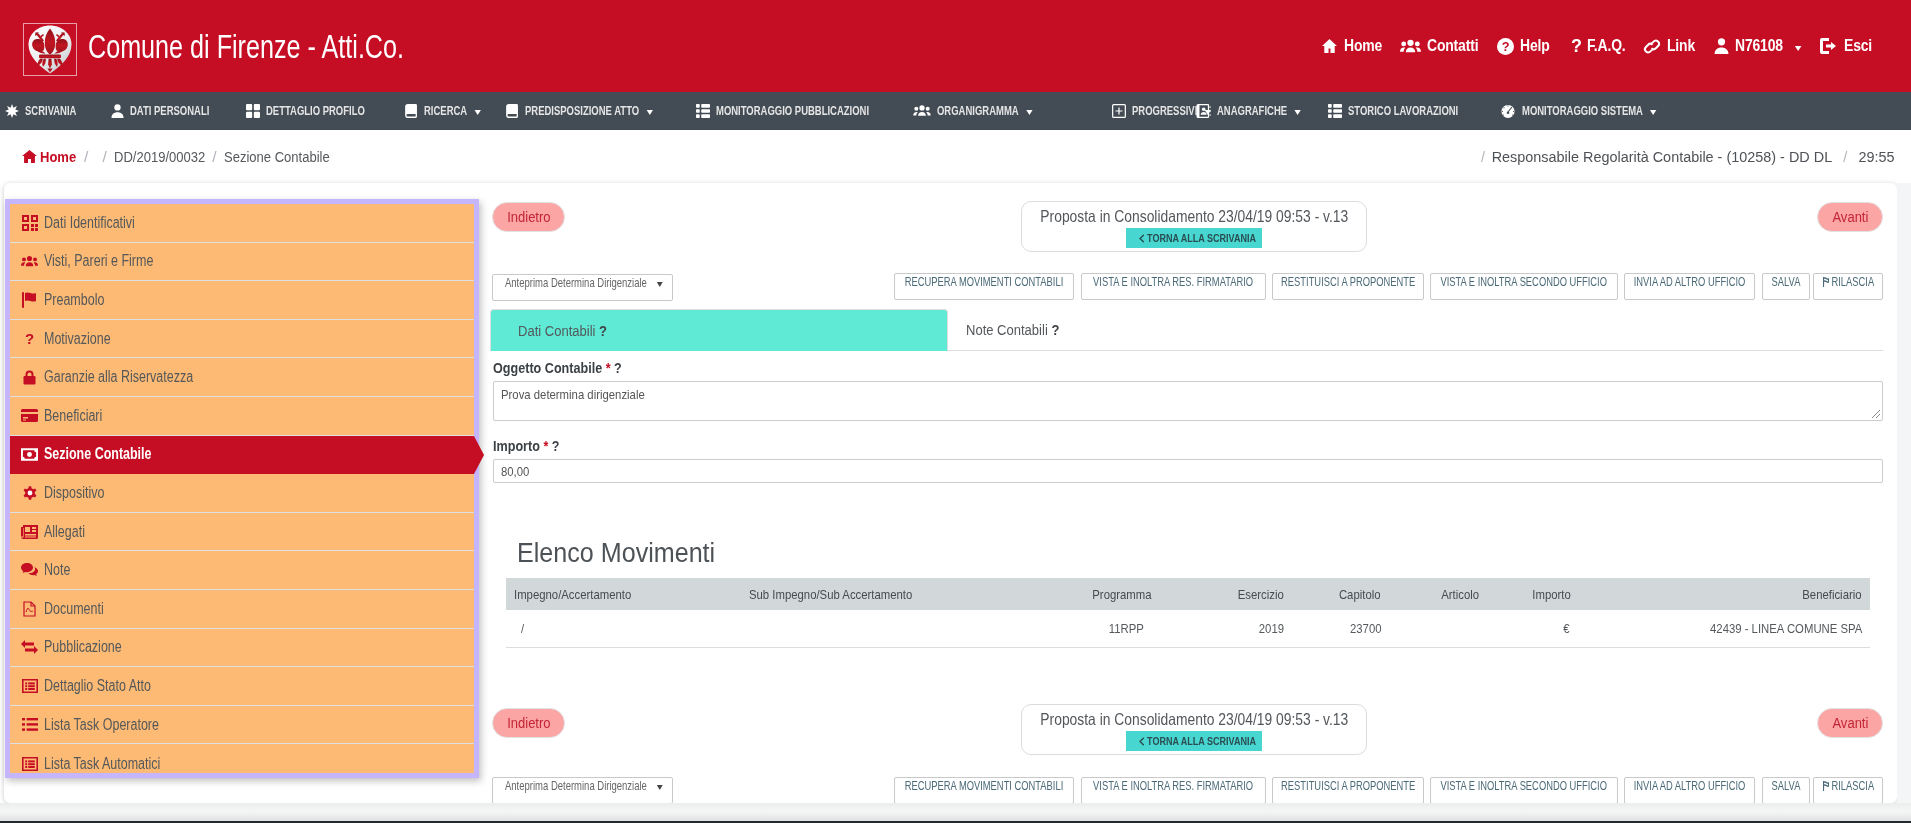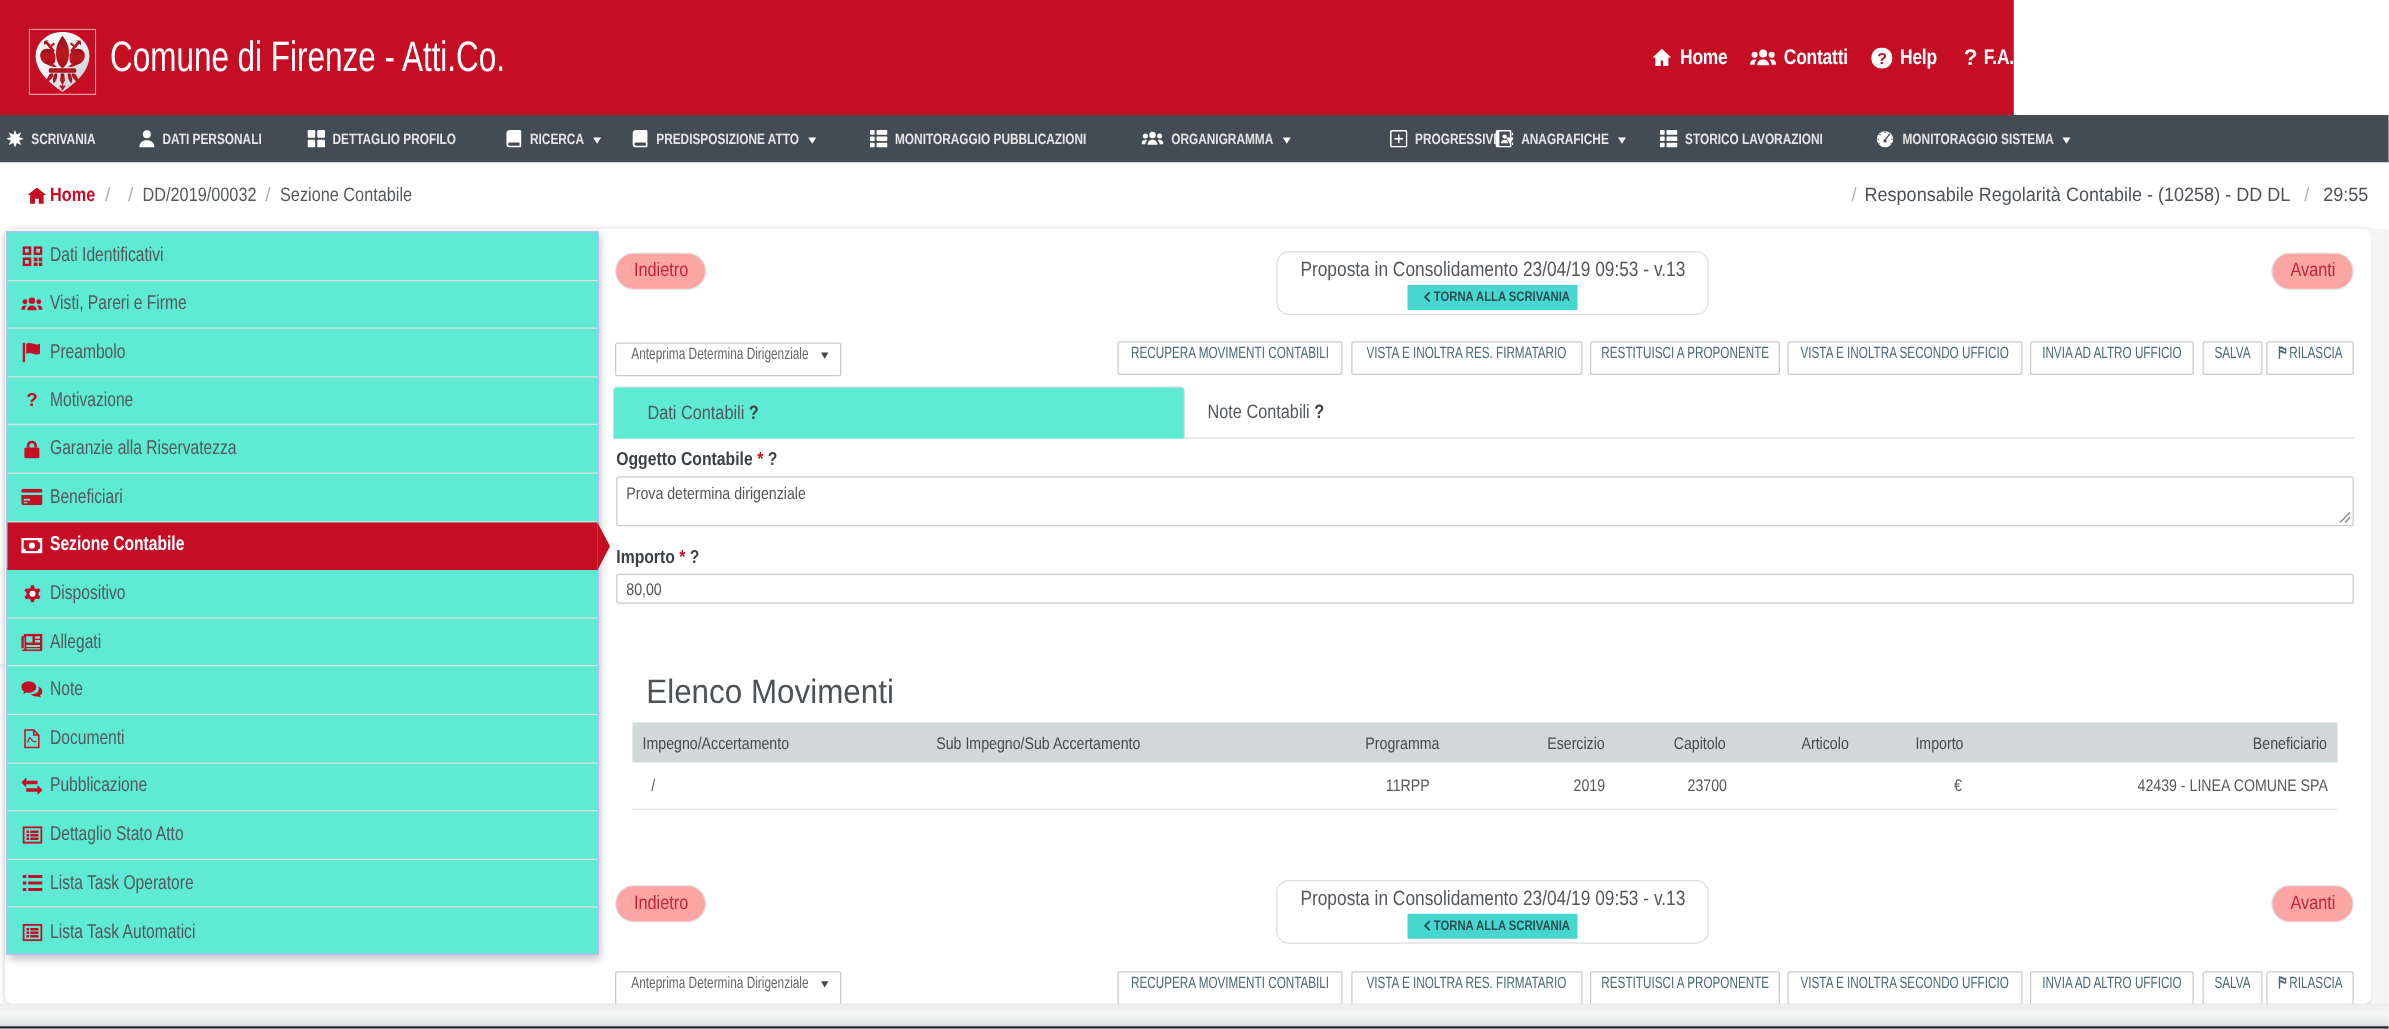--- a/index.html
+++ b/index.html
@@ -3,21 +3,21 @@
 <meta charset="utf-8">
 <style>
 html,body{margin:0;padding:0;}
 body{width:1911px;height:823px;position:relative;overflow:hidden;background:#fff;
   font-family:"Liberation Sans",sans-serif;-webkit-font-smoothing:antialiased;}
 .abs{position:absolute;}
 .c{display:inline-block;white-space:nowrap;transform:scaleX(0.84);transform-origin:0 50%;}
 .cc{display:inline-block;white-space:nowrap;transform:scaleX(0.84);transform-origin:50% 50%;}
 .cr{display:inline-block;white-space:nowrap;transform:scaleX(0.84);transform-origin:100% 50%;}
 
-.hdr{position:absolute;left:0;top:0;width:1611px;height:92px;background:#c50d23;}
+.hdr{position:absolute;left:0;top:0;width:1911px;height:92px;background:#c50d23;}
 .title{position:absolute;left:88px;top:0;height:92px;display:flex;align-items:center;
   color:#fff;font-size:34px;}
 .hlink{position:absolute;top:0;height:92px;display:flex;align-items:center;
   color:#fff;font-size:17px;font-weight:bold;letter-spacing:-0.2px;}
 .hlink svg{margin-right:6px;}
 .hlink .c{transform:scaleX(0.82);}
 
 .nav{position:absolute;left:0;top:92px;width:1911px;height:38px;background:#434c54;}
 .navit{position:absolute;top:0;height:38px;display:flex;align-items:center;color:#e5e5e5;
   font-size:12px;font-weight:bold;white-space:nowrap;}
@@ -34,22 +34,22 @@
 .bchome{color:#c50d23;font-weight:bold;display:flex;align-items:center;}
 .bchome svg{margin-right:6px;}
 
 .card{position:absolute;left:4px;top:183px;width:1893px;height:620px;background:#fff;
   border-radius:6px;box-shadow:0 1px 5px rgba(0,0,0,0.22);}
 .gutter{position:absolute;left:1897px;top:183px;width:14px;height:638px;background:#f4f5f6;}
 .footgrad{position:absolute;left:0;top:803px;width:1911px;height:18px;
   background:linear-gradient(180deg,#ebecec 0%,#f6f6f6 45%,#dfe2e3 100%);}
 .footbar{position:absolute;left:0;top:821px;width:1911px;height:2px;background:#23282e;}
 
-.side{position:absolute;left:5px;top:185px;width:474px;height:579px;background:#5eead4;
-  border:1px solid #c4b5fd;box-sizing:border-box;box-shadow:2px 3px 7px rgba(0,0,0,0.25);}
+.side{position:absolute;left:5px;top:199px;width:474px;height:579px;background:#fdba74;
+  border:5px solid #c4b5fd;box-sizing:border-box;box-shadow:2px 3px 7px rgba(0,0,0,0.25);}
 .srow{height:38.6px;box-sizing:border-box;border-bottom:1px solid #e0e0e0;display:flex;
   align-items:center;padding-left:11px;color:#54585a;font-size:16px;position:relative;}
 .srow .c{transform:scaleX(0.78);}
 .srow:last-child{border-bottom:none;}
 .srow .ic{width:17px;margin-right:6px;color:#c50d23;display:flex;align-items:center;justify-content:center;}
 .srow.act{background:#c50d23;color:#fff;font-weight:bold;border-bottom:1px solid #c50d23;}
 .srow.act .ic{color:#fff;}
 .wedge{position:absolute;right:-10px;top:0;width:0;height:0;
   border-top:19.3px solid transparent;border-bottom:19.3px solid transparent;border-left:10px solid #c50d23;}
 

